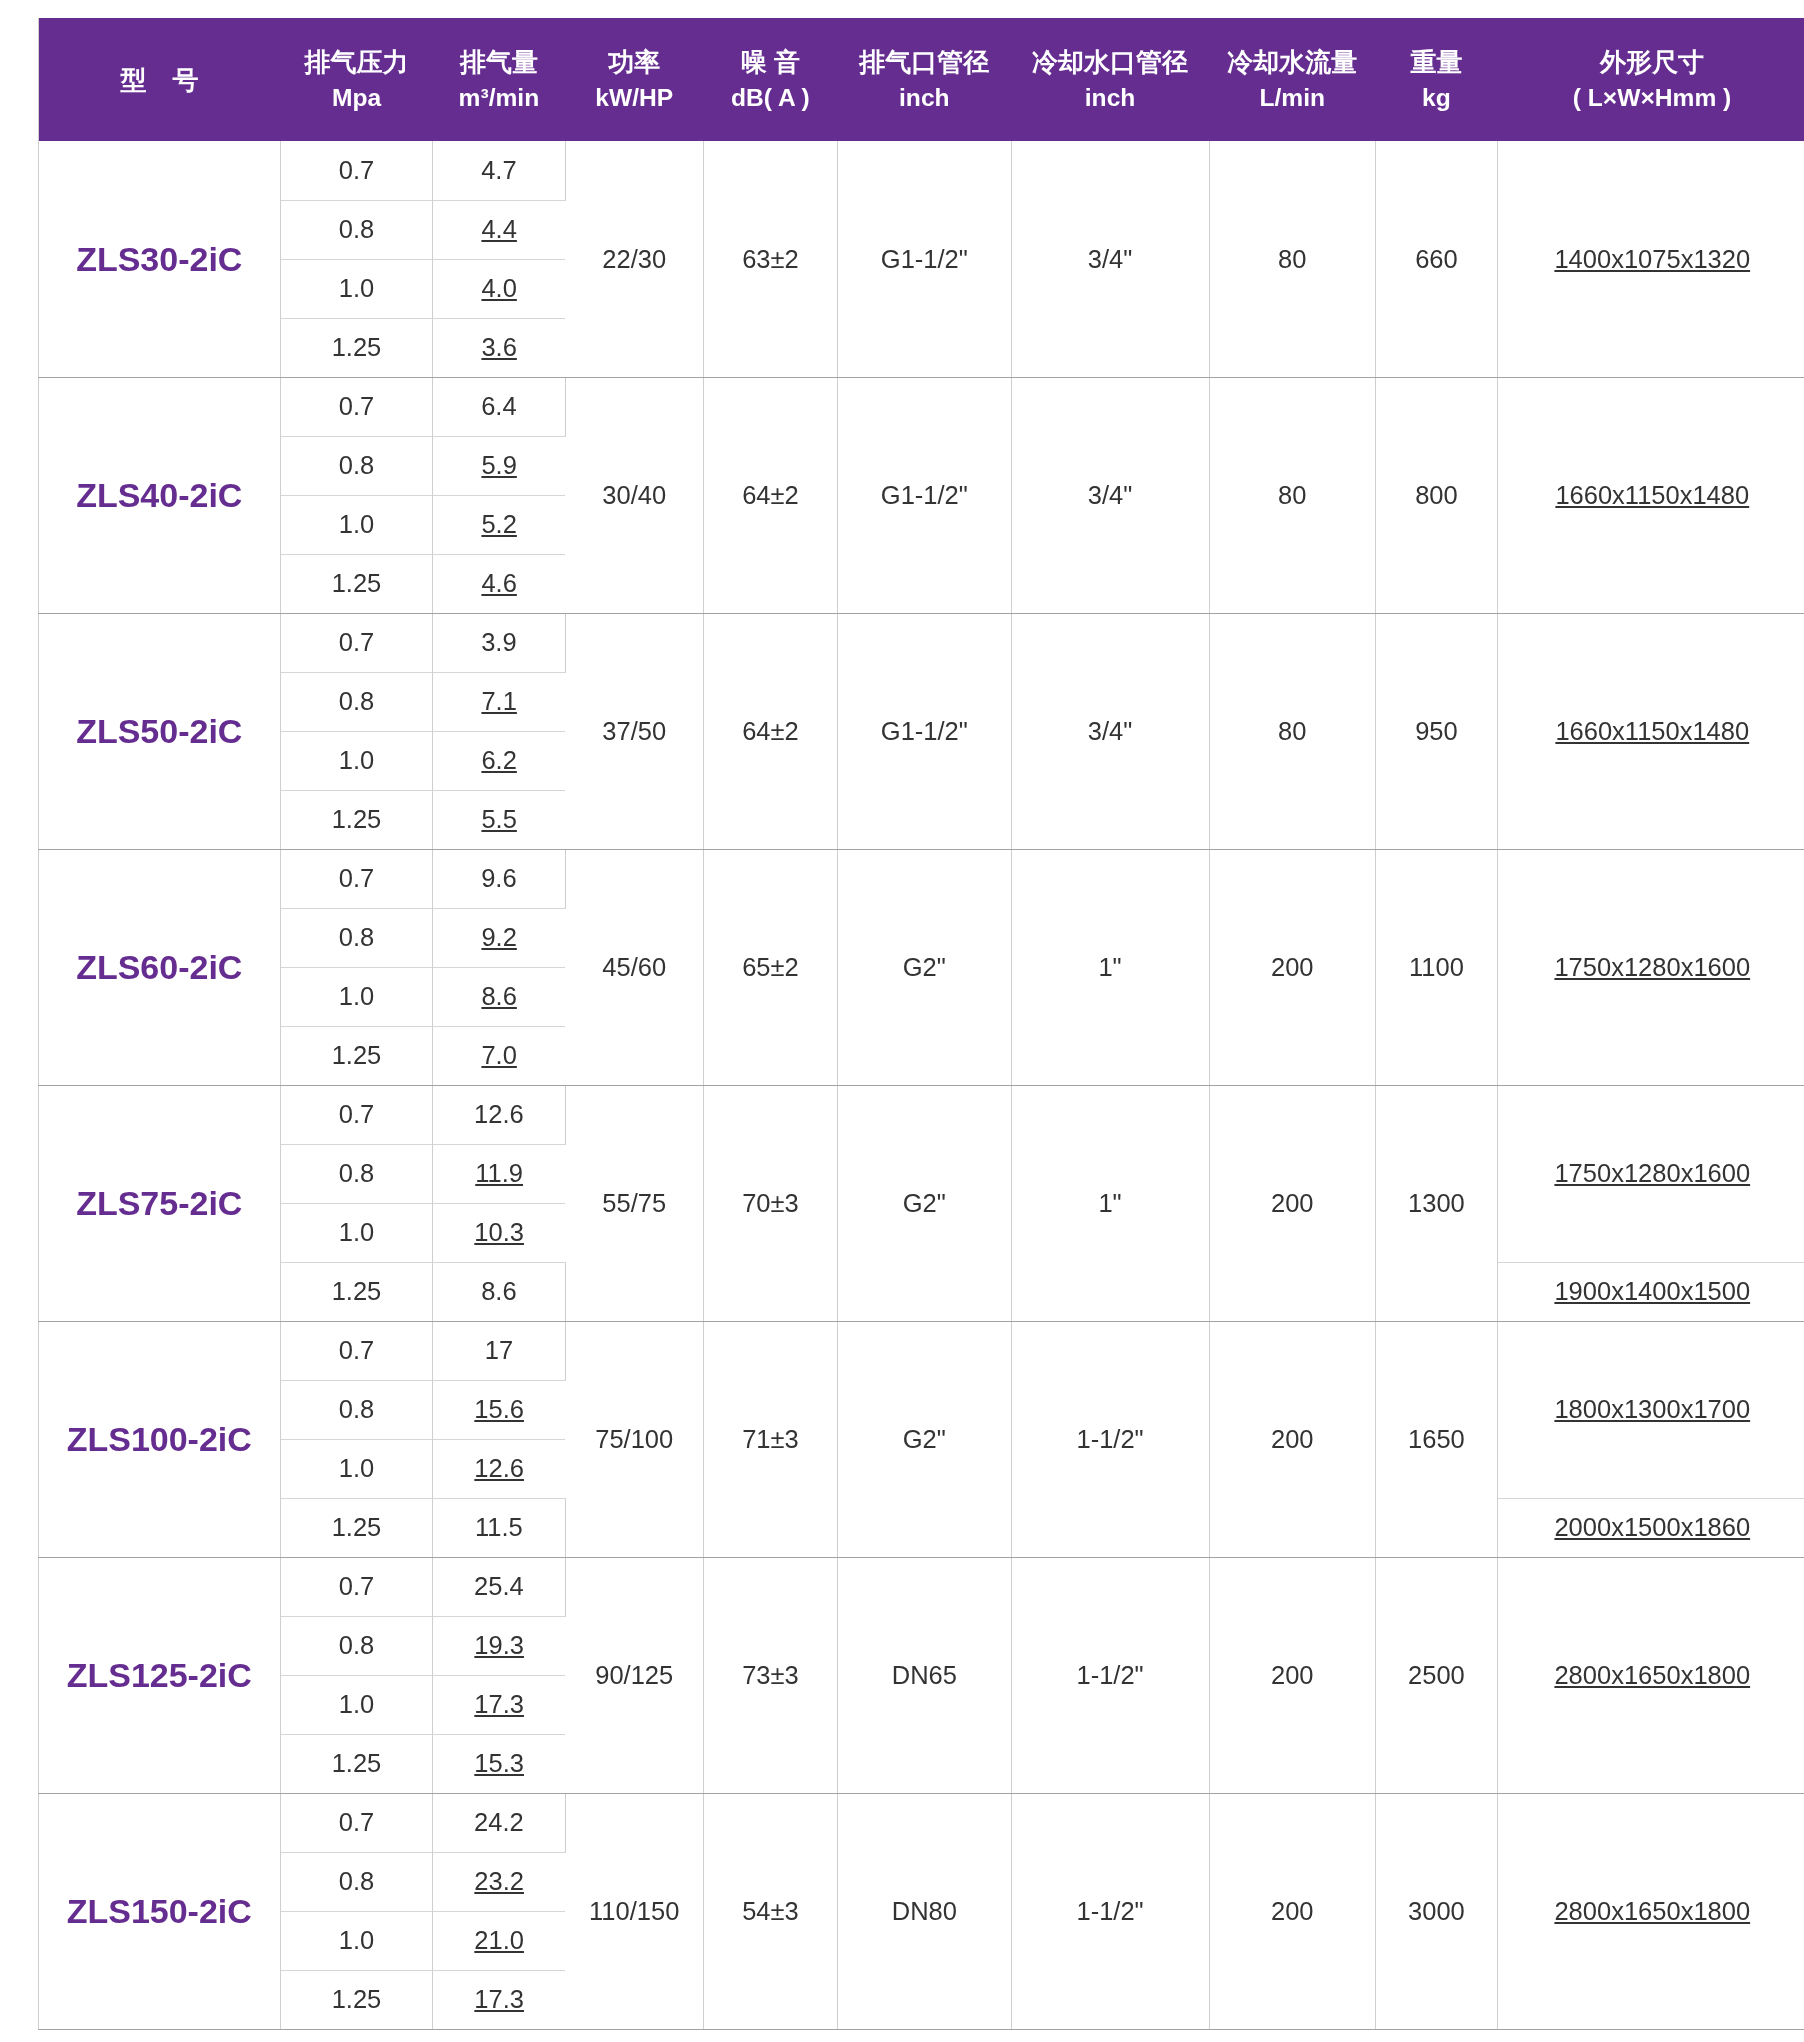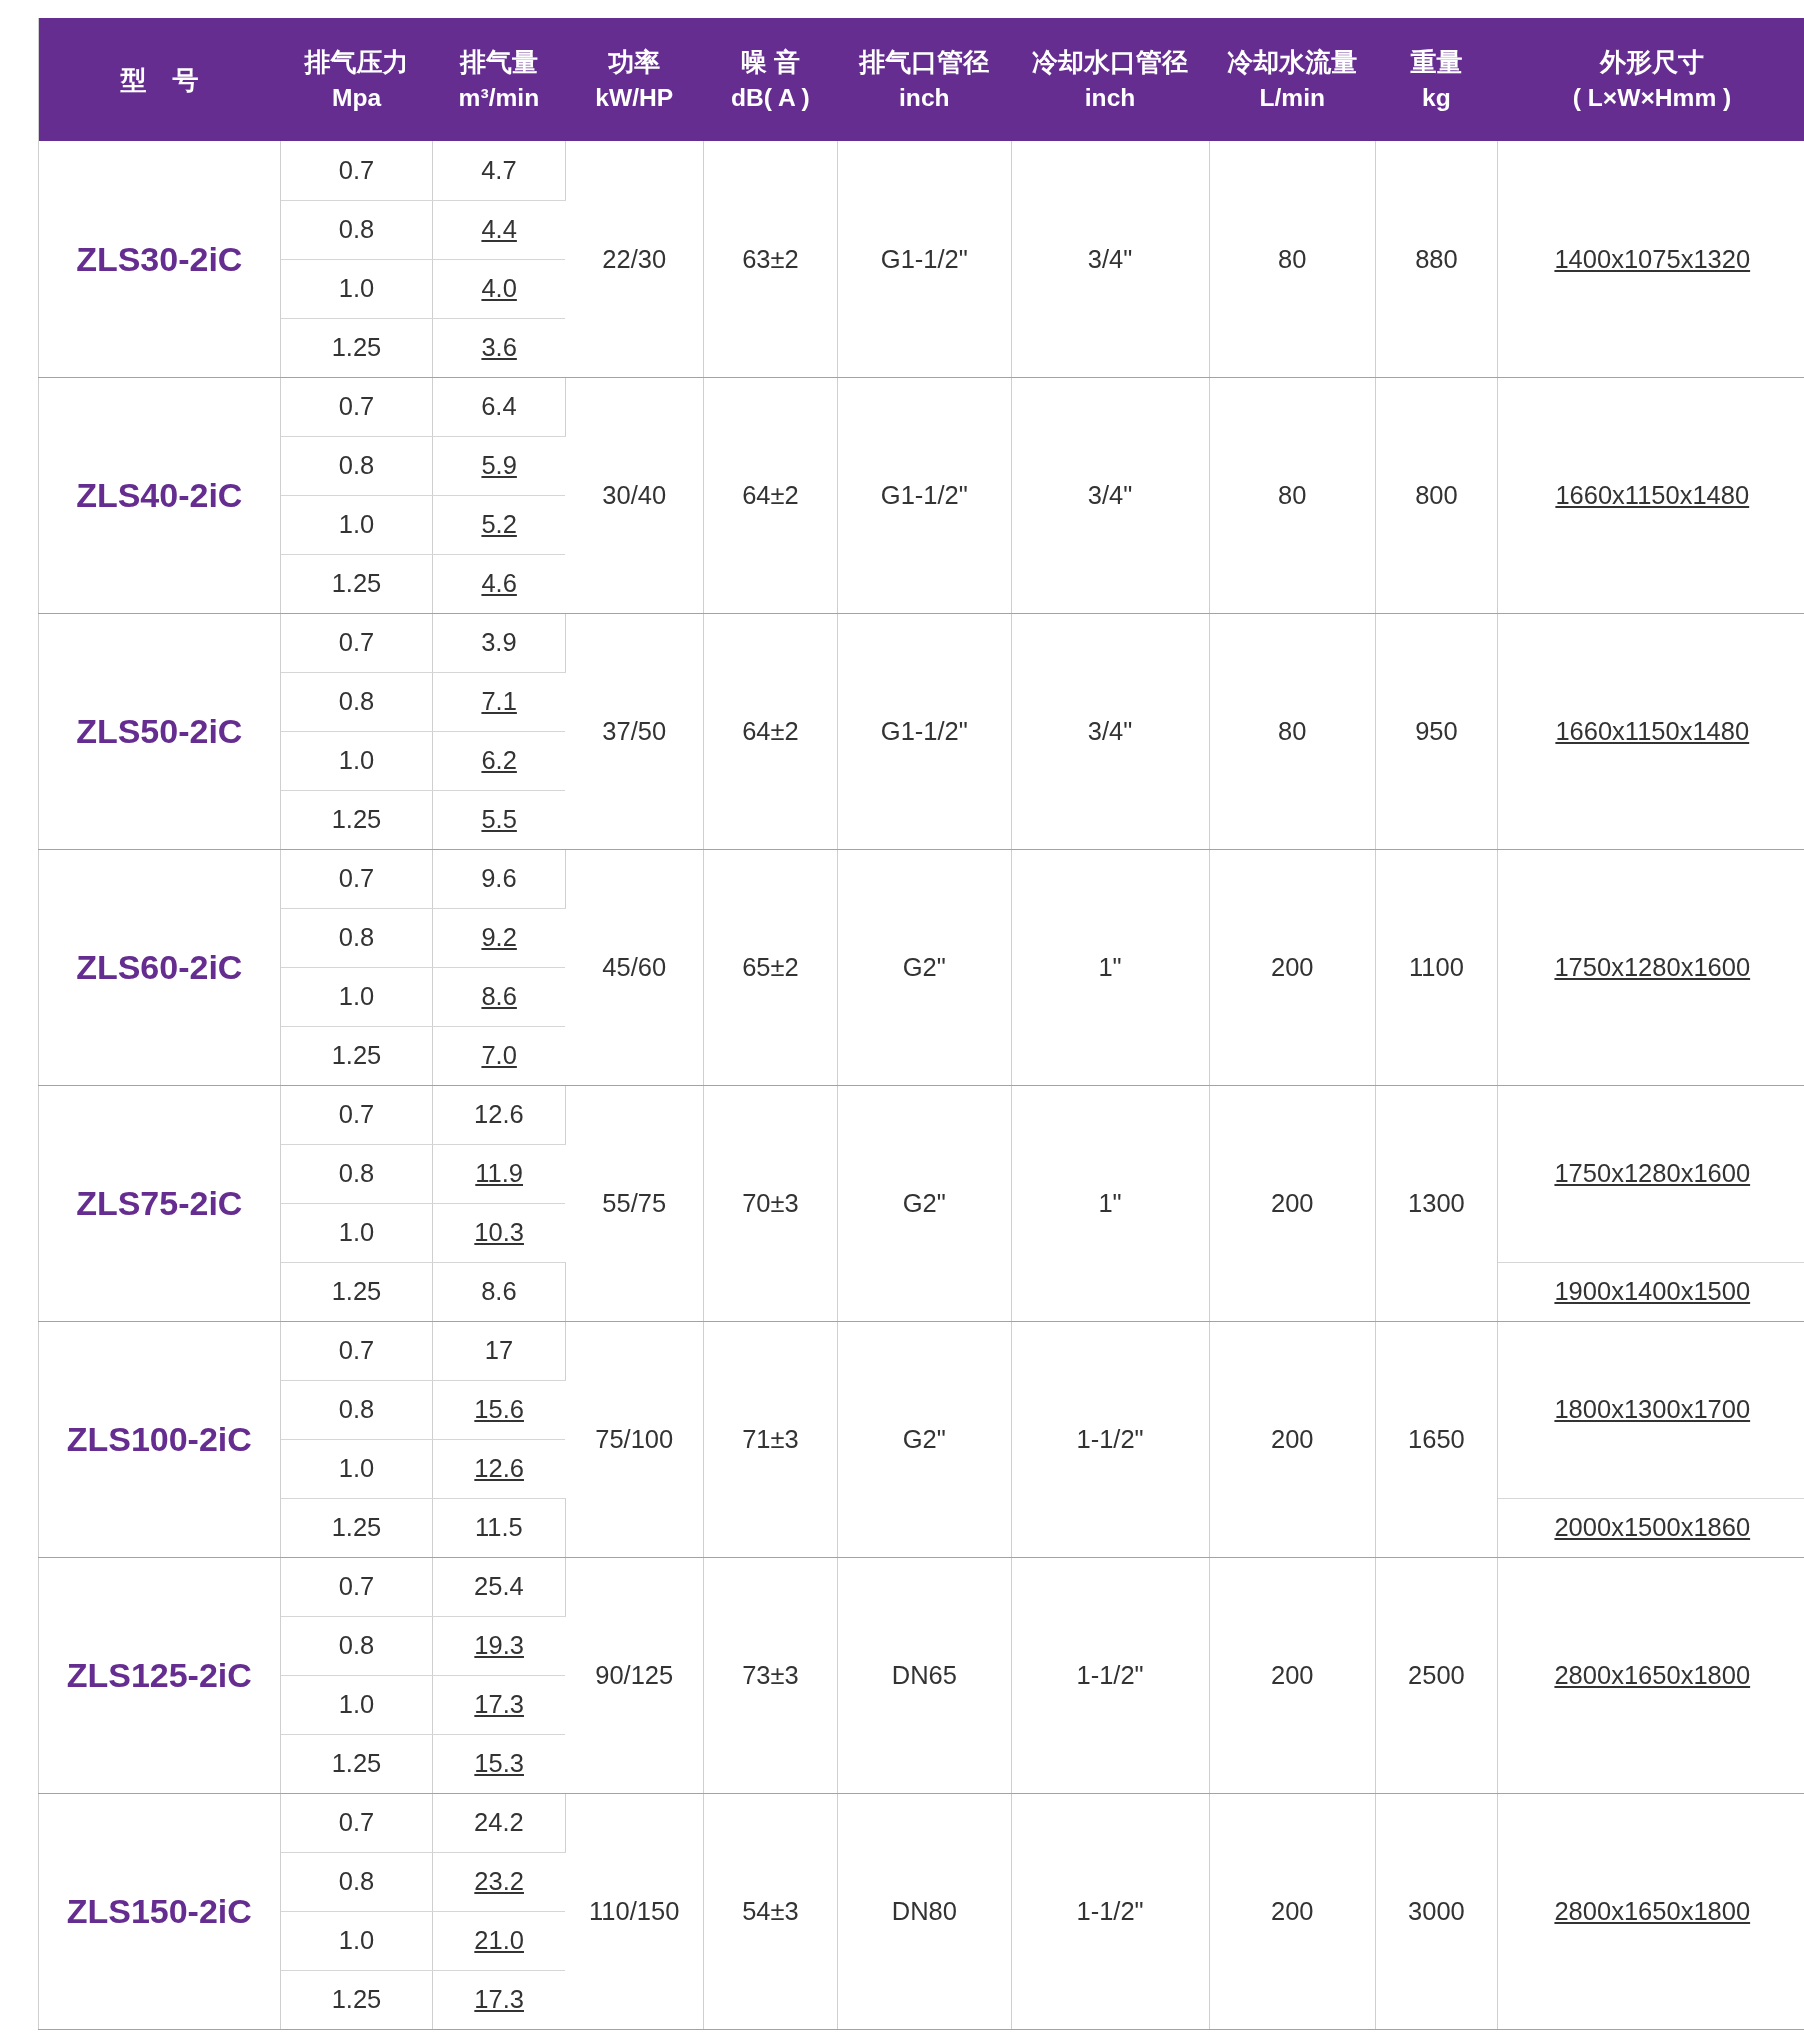--- a/index.html
+++ b/index.html
@@ -97,21 +97,21 @@
   <tbody id="tbody">
       <tr>
         <td rowspan="4" class="model gb">ZLS30-2iC</td>
         <td>0.7</td>
         <td>4.7</td>
         <td rowspan="4" class="gb">22/30</td>
         <td rowspan="4" class="gb">63±2</td>
         <td rowspan="4" class="gb">G1-1/2"</td>
         <td rowspan="4" class="gb">3/4"</td>
         <td rowspan="4" class="gb">80</td>
-        <td rowspan="4" class="gb">880</td>
+        <td rowspan="4" class="gb">660</td>
         <td rowspan="4" class="gb">1400x1075x1320</td>
       </tr>
       <tr>
         <td>0.8</td>
         <td>4.4</td>
       </tr>
       <tr>
         <td>1.0</td>
         <td>4.0</td>
       </tr>

